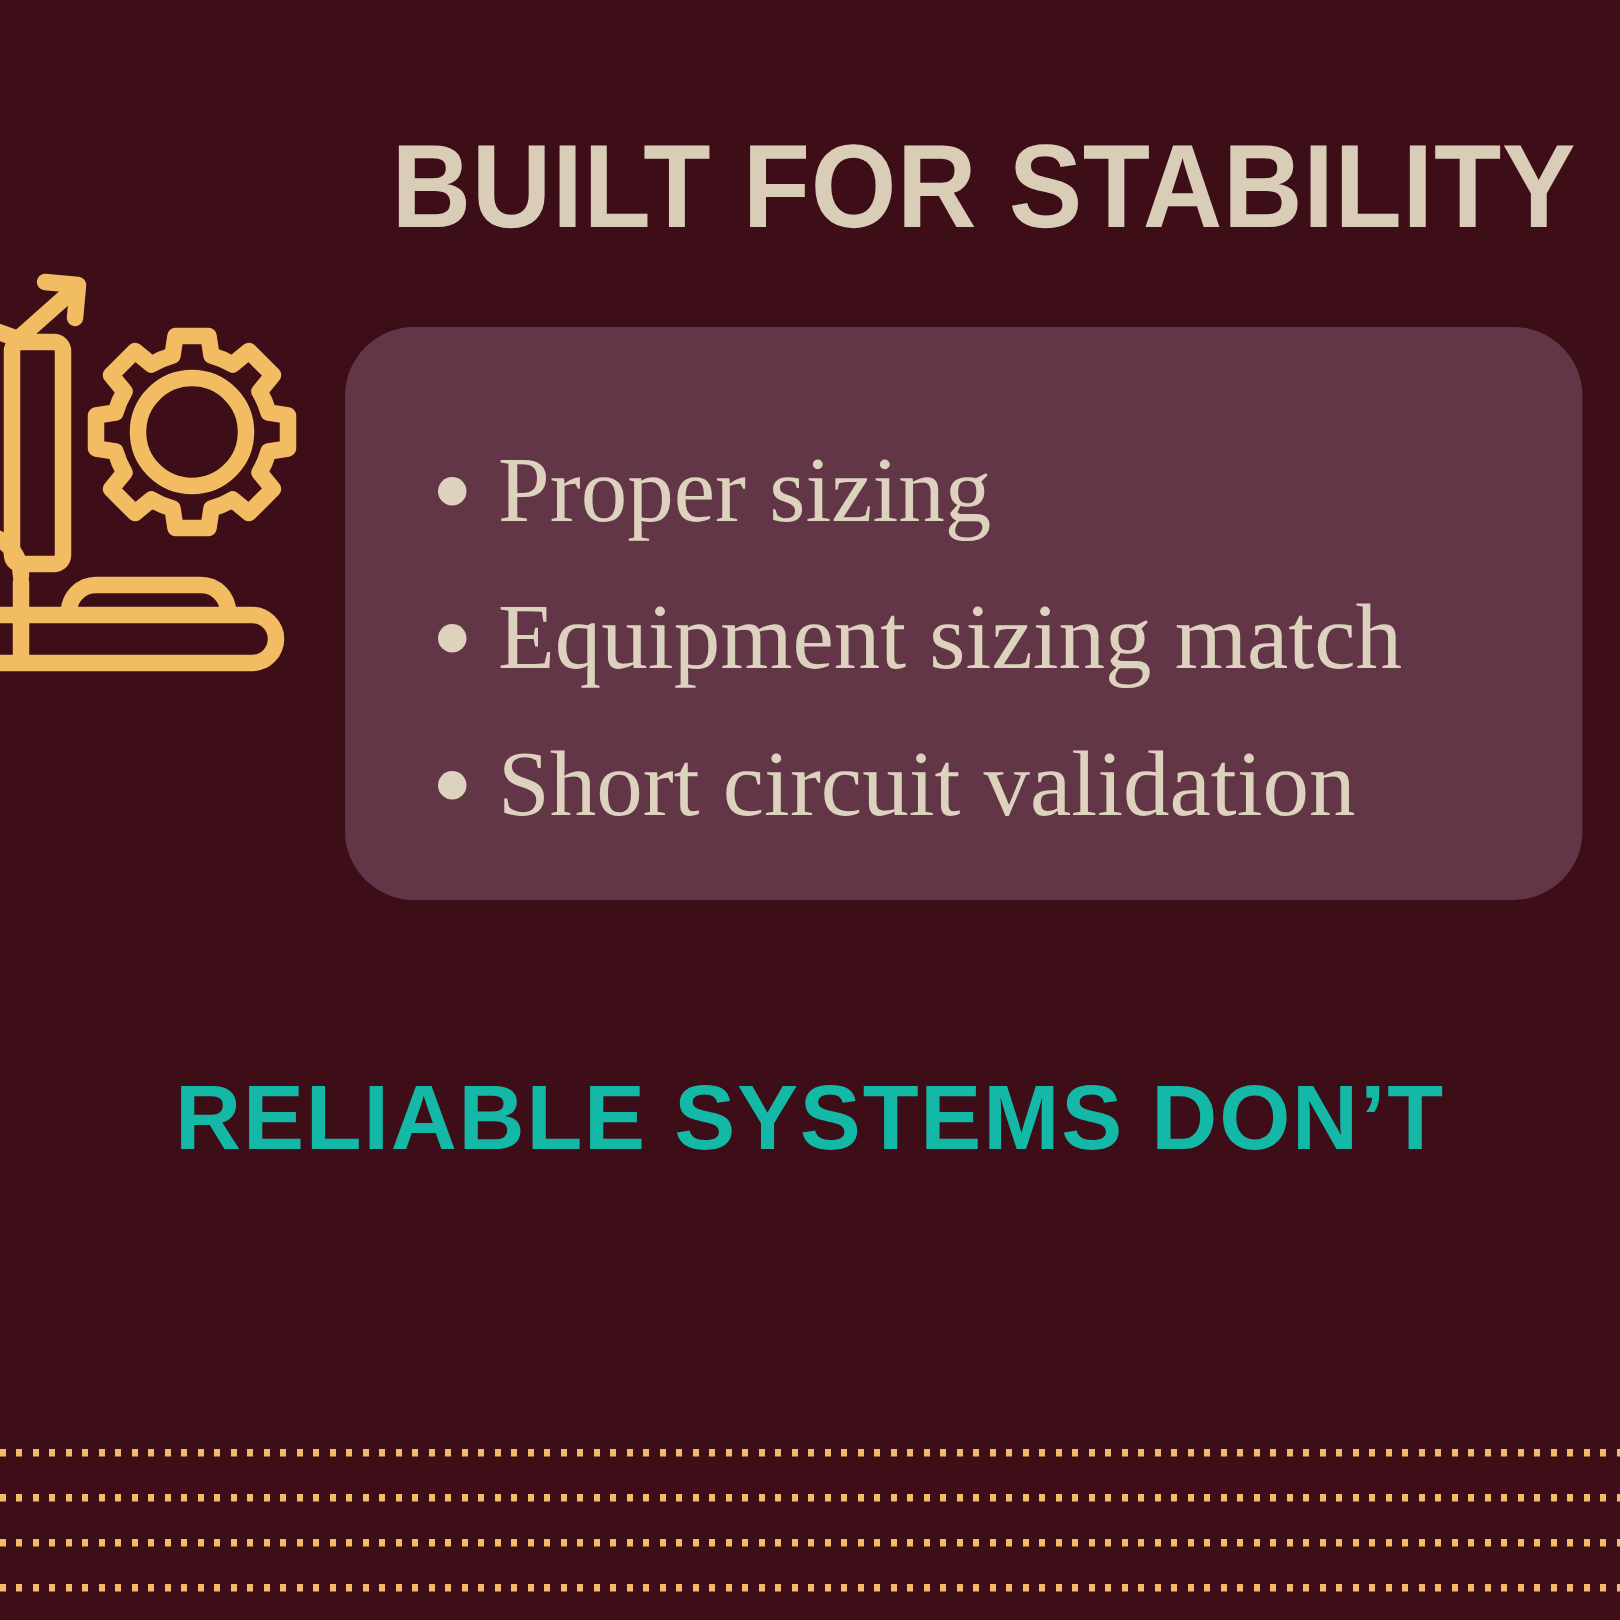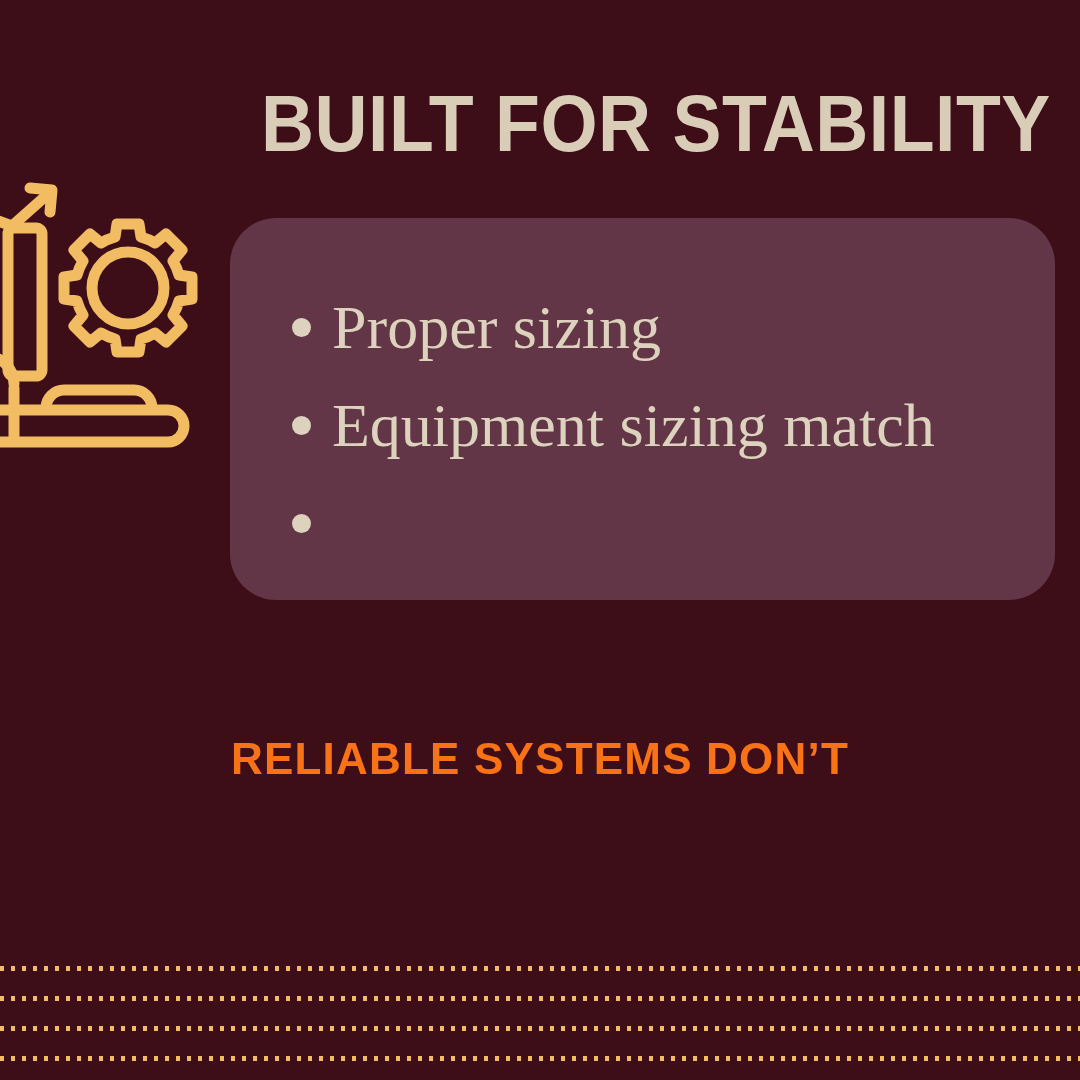--- a/index.html
+++ b/index.html
@@ -98,27 +98,26 @@
     white-space: nowrap;
   }
 
   
   #statement {
     position: absolute;
     left: 40px;
     top: 706px;
     width: 1000px;
     text-align: center;
-    color: #f97316;
+    color: #14b8a6;
     font-family: "Liberation Sans", sans-serif;
     font-weight: bold;
-    font-size: 44px;
+    font-size: 61px;
     line-height: 78px;
     letter-spacing: 1.2px;
-    margin-top: 14px;
   }
   #statement .stmt-line {
     display: block;
     white-space: nowrap;
   }
 
   
   .dot-rule {
     position: absolute;
     left: 0;
@@ -181,20 +180,21 @@
       <li class="bullet-item">
         <span class="bullet-dot"></span>
         <span class="bullet-text">Proper sizing</span>
       </li>
       <li class="bullet-item">
         <span class="bullet-dot"></span>
         <span class="bullet-text">Equipment sizing match</span>
       </li>
       <li class="bullet-item">
         <span class="bullet-dot"></span>
+        <span class="bullet-text">Short circuit validation</span>
       </li>
     </ul>
   </div>
 
   <div id="statement">
     <span class="stmt-line">RELIABLE SYSTEMS DON’T</span>
   </div>
 
   <div class="dot-rule" id="dot-rule-1"></div>
   <div class="dot-rule" id="dot-rule-2"></div>

